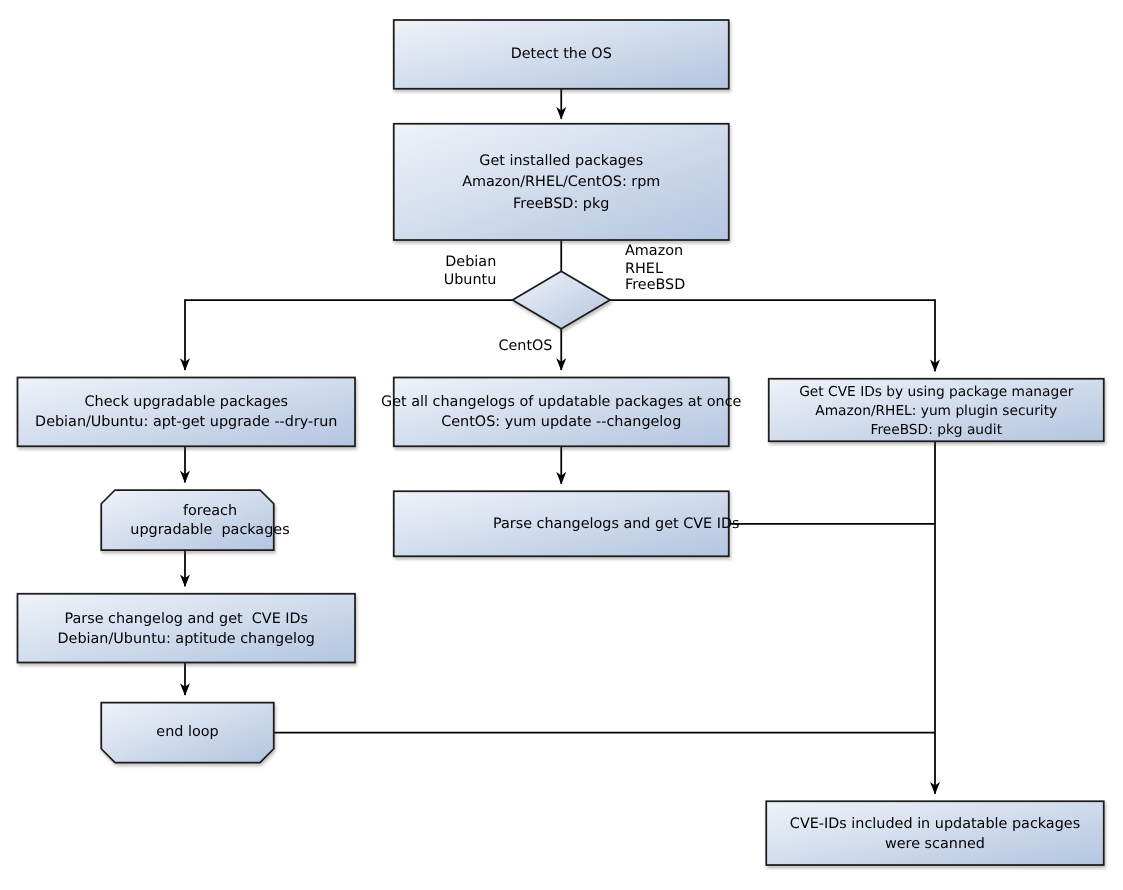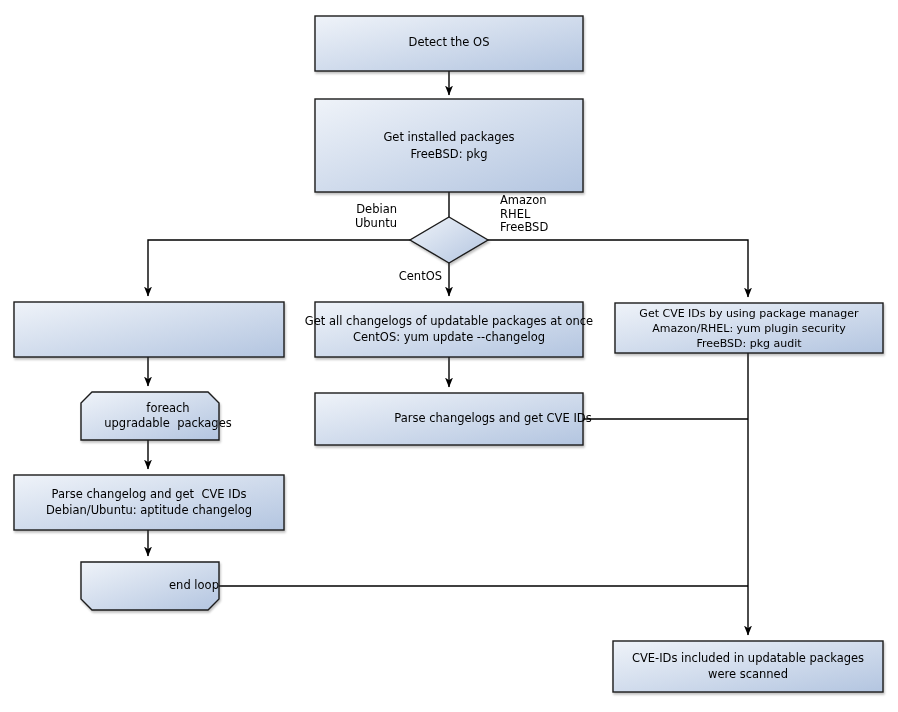--- a/index.html
+++ b/index.html
@@ -77,35 +77,40 @@
       <rect x="613" y="641" width="270" height="51"></rect>
     </g>
   </svg>
 
   <div class="node-label" style="left:315px;top:16px;width:268px;height:54px;">
     <div>Detect the OS</div>
   </div>
 
   <div class="node-label big-lines" style="left:315px;top:99px;width:268px;height:93px;">
     <div>Get installed packages</div>
+    <div>Amazon/RHEL/CentOS: rpm</div>
     <div>FreeBSD: pkg</div>
   </div>
 
+  <div class="node-label" style="left:14px;top:302px;width:270px;height:55px;">
+    <div>Check upgradable packages</div>
+    <div>Debian/Ubuntu: apt-get upgrade --dry-run</div>
+  </div>
 
   <div class="node-label" style="left:81px;top:392px;width:138px;height:48px;margin-left:18px;">
     <div>foreach</div>
     <div>upgradable  packages</div>
   </div>
 
   <div class="node-label" style="left:14px;top:475px;width:270px;height:55px;border-radius:14px;">
     <div>Parse changelog and get  CVE IDs</div>
     <div>Debian/Ubuntu: aptitude changelog</div>
   </div>
 
-  <div class="node-label" style="left:81px;top:562px;width:138px;height:48px;padding-left:44px;">
+  <div class="node-label" style="left:81px;top:562px;width:138px;height:48px;">
     <div>end loop</div>
   </div>
 
   <div class="node-label" style="left:315px;top:302px;width:268px;height:55px;">
     <div>Get all changelogs of updatable packages at once</div>
     <div>CentOS: yum update --changelog</div>
   </div>
 
   <div class="node-label" style="left:315px;top:393px;width:268px;height:52px;margin-left:44px;">
     <div>Parse changelogs and get CVE IDs</div>

